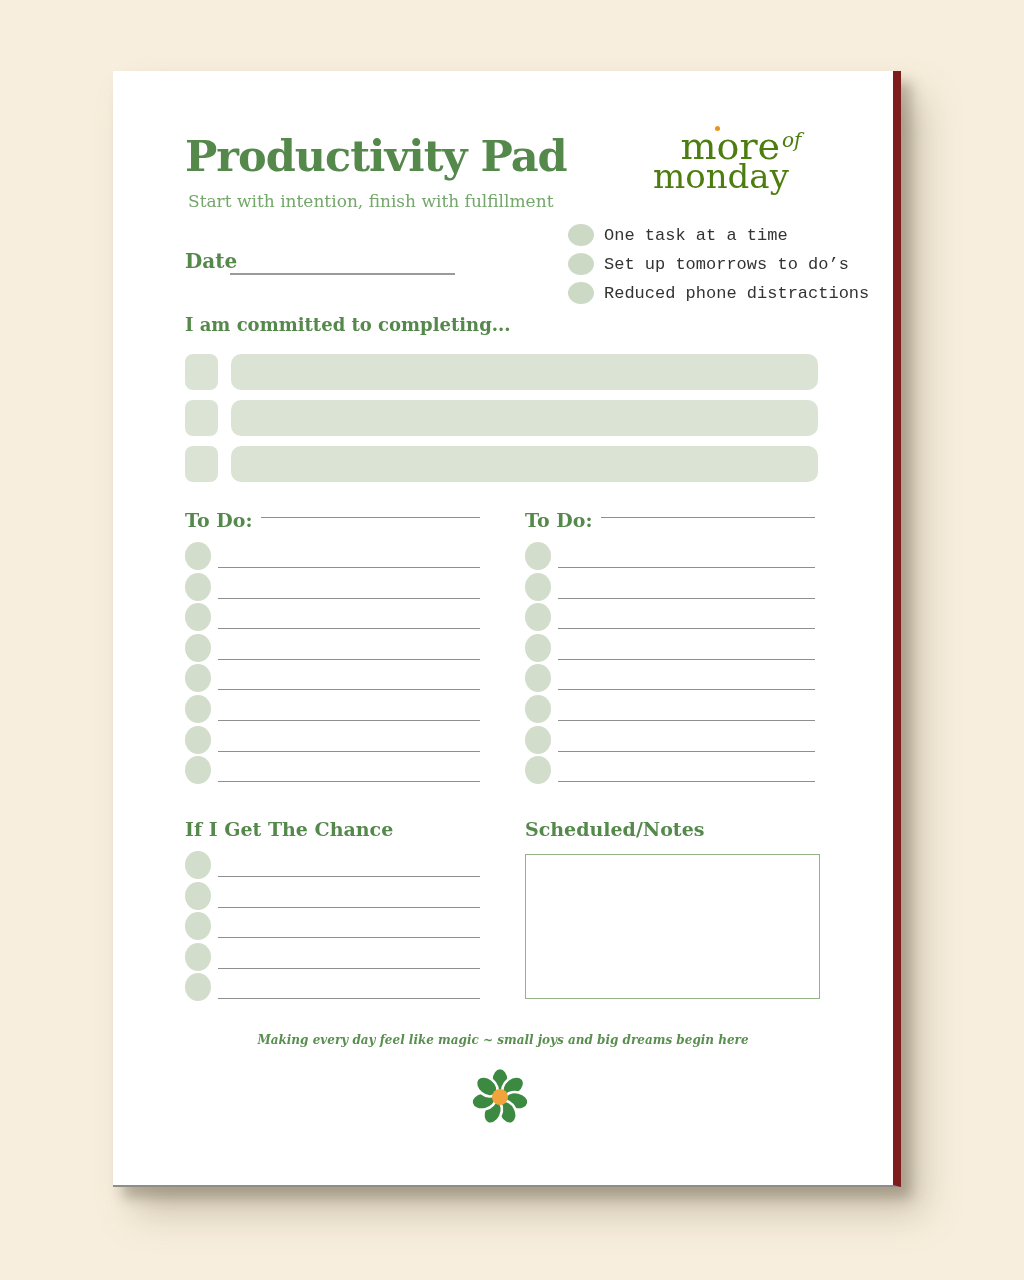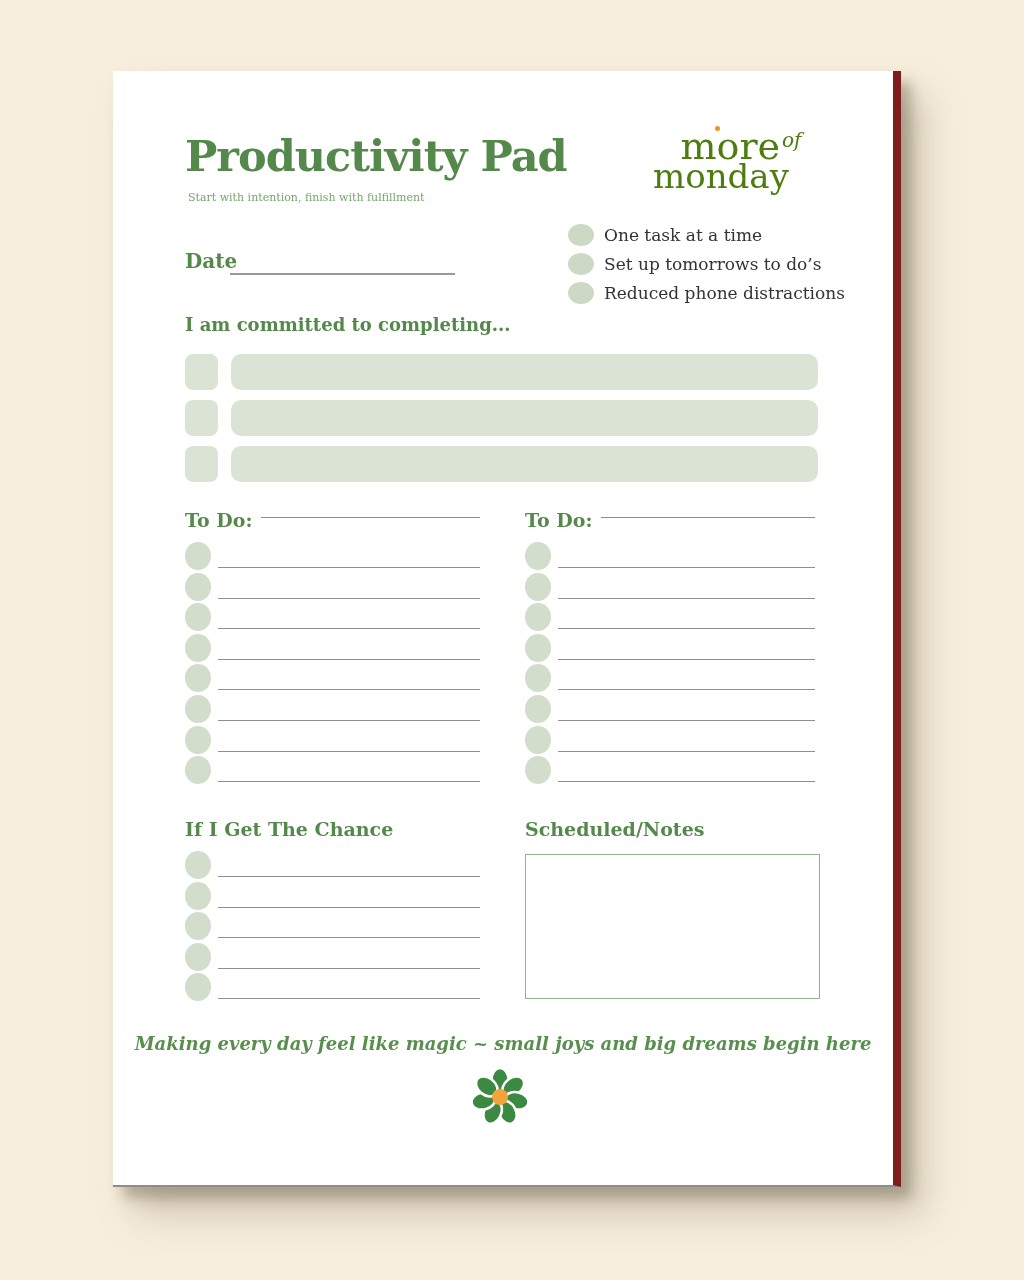--- a/index.html
+++ b/index.html
@@ -18,32 +18,32 @@
     box-shadow:10px 11px 12px rgba(110,99,78,0.42), 22px 26px 34px rgba(130,118,95,0.35);
   }
   
   .title{
     position:absolute;left:72px;top:60px;
     font-size:43px;font-weight:bold;letter-spacing:-1px;
     color:#55894c;white-space:nowrap;
   }
   .subtitle{
     position:absolute;left:75px;top:120px;
-    font-size:11px;color:#74a76a;white-space:nowrap;
+    font-size:17px;color:#74a76a;white-space:nowrap;
   }
   .logo{
     position:absolute;left:540px;top:56px;width:176px;
     color:#4d7c0f;line-height:1;
   }
   .logo-line1{font-size:38px;display:flex;justify-content:center;align-items:flex-start;}
   .logo-of{font-size:20px;font-style:italic;margin-top:3px;margin-left:2px;}
   .logo-line2{font-size:34px;margin-top:-6px;position:relative;}
   .logo-dot{position:absolute;width:5px;height:5px;border-radius:50%;background:#e8941f;left:62px;top:-1px;}
   
-  .benefits{position:absolute;left:455px;top:153px;}
+  .benefits{position:absolute;left:455px;top:153px;font-family:Liberation Mono, monospace;}
   .benefit{display:flex;align-items:center;height:22px;margin-bottom:7px;}
   .benefit-dot{width:26px;height:22px;border-radius:50%;background:#ccd9c5;margin-right:10px;flex:0 0 auto;}
   .benefit-text{font-size:17px;color:#333333;white-space:nowrap;}
   
   .date-label{position:absolute;left:72px;top:178px;font-size:20px;font-weight:bold;color:#55894c;}
   .date-line{position:absolute;left:117px;top:202px;width:225px;height:1.5px;background:#9a9a9a;}
   
   .committed-heading{position:absolute;left:72px;top:243px;font-size:18px;font-weight:bold;color:#55894c;}
   .committed-rows{position:absolute;left:72px;top:283px;width:633px;}
   .committed-row{display:flex;margin-bottom:10px;}
@@ -64,21 +64,21 @@
   .todo-right-rows{left:412px;top:470px;width:290px;}
   .chance-rows{left:72px;top:779px;width:295px;}
   .b-row{position:relative;height:30.6px;}
   .bullet{position:absolute;left:0;top:1px;width:26px;height:28px;border-radius:50%;background:#d3ddcb;}
   .writing-line{position:absolute;left:33px;right:0;top:26px;height:1px;background:#8f8f8f;}
   
   .notes-box{position:absolute;left:412px;top:783px;width:293px;height:143px;border:1px solid #94b189;background:#ffffff;}
   
   .footer-tagline{
     position:absolute;left:0;right:0;top:962px;
-    text-align:center;font-size:18px;font-weight:bold;font-style:italic;
+    text-align:center;font-size:12px;font-weight:bold;font-style:italic;
     color:#588f4e;
   }
   .flower{position:absolute;left:357px;top:995px;}
 </style>
 </head>
 <body>
 
 <div class="paper">
 
   <div class="title">Productivity Pad</div>

